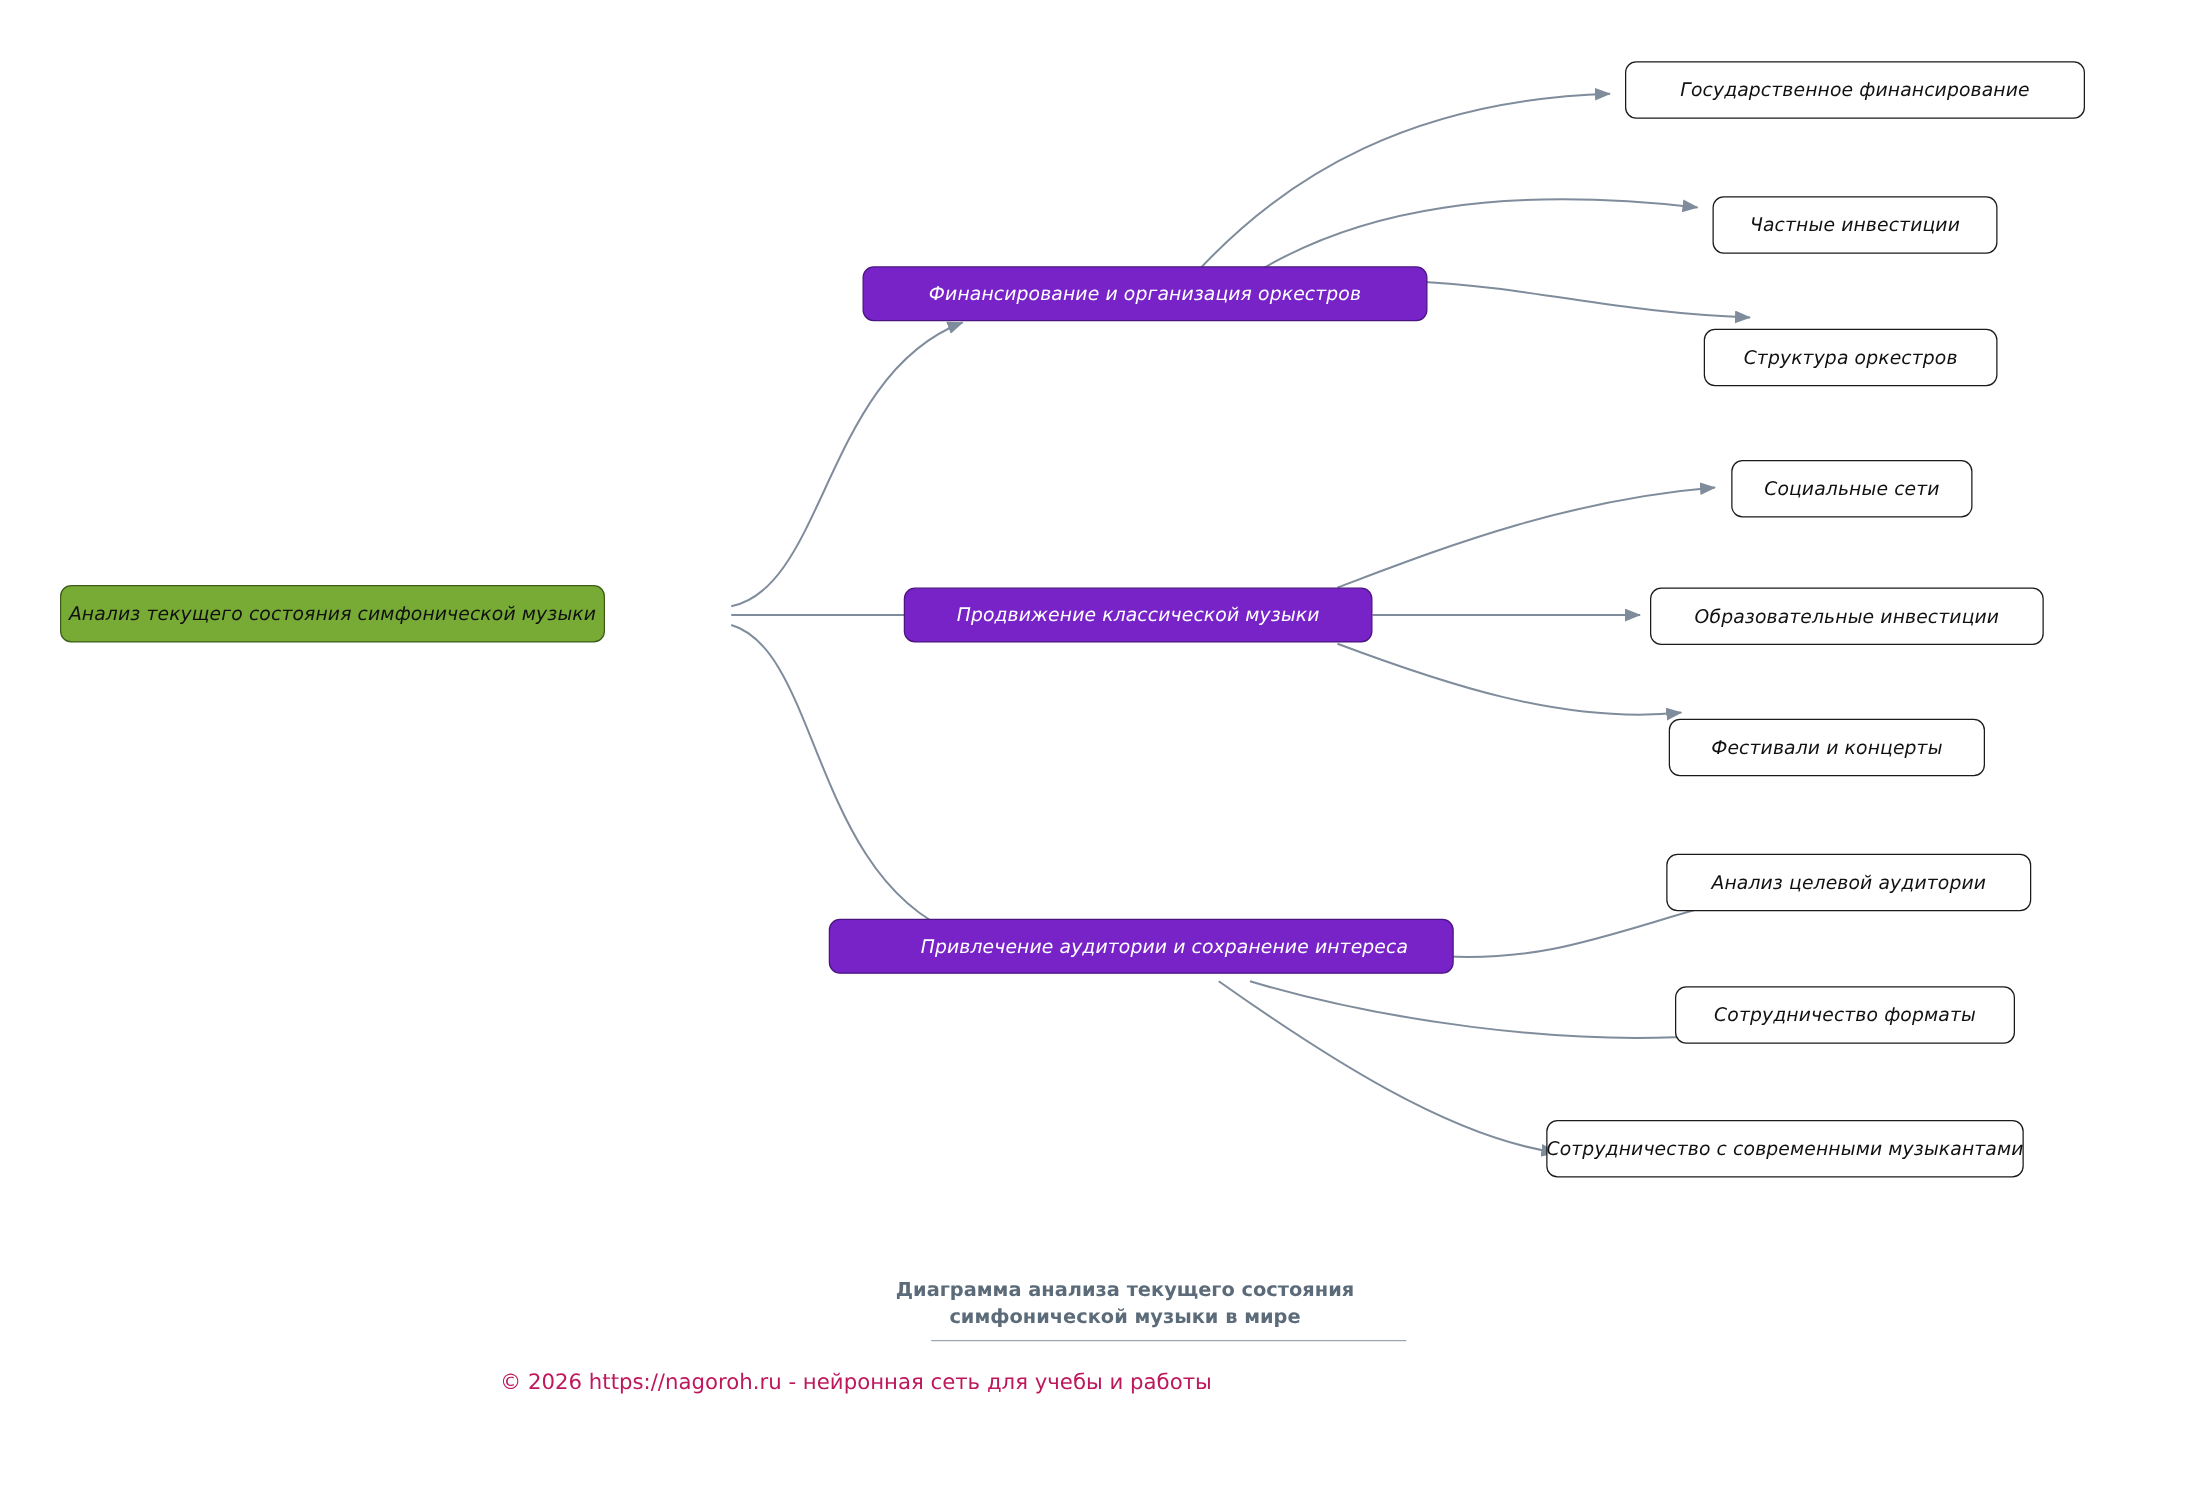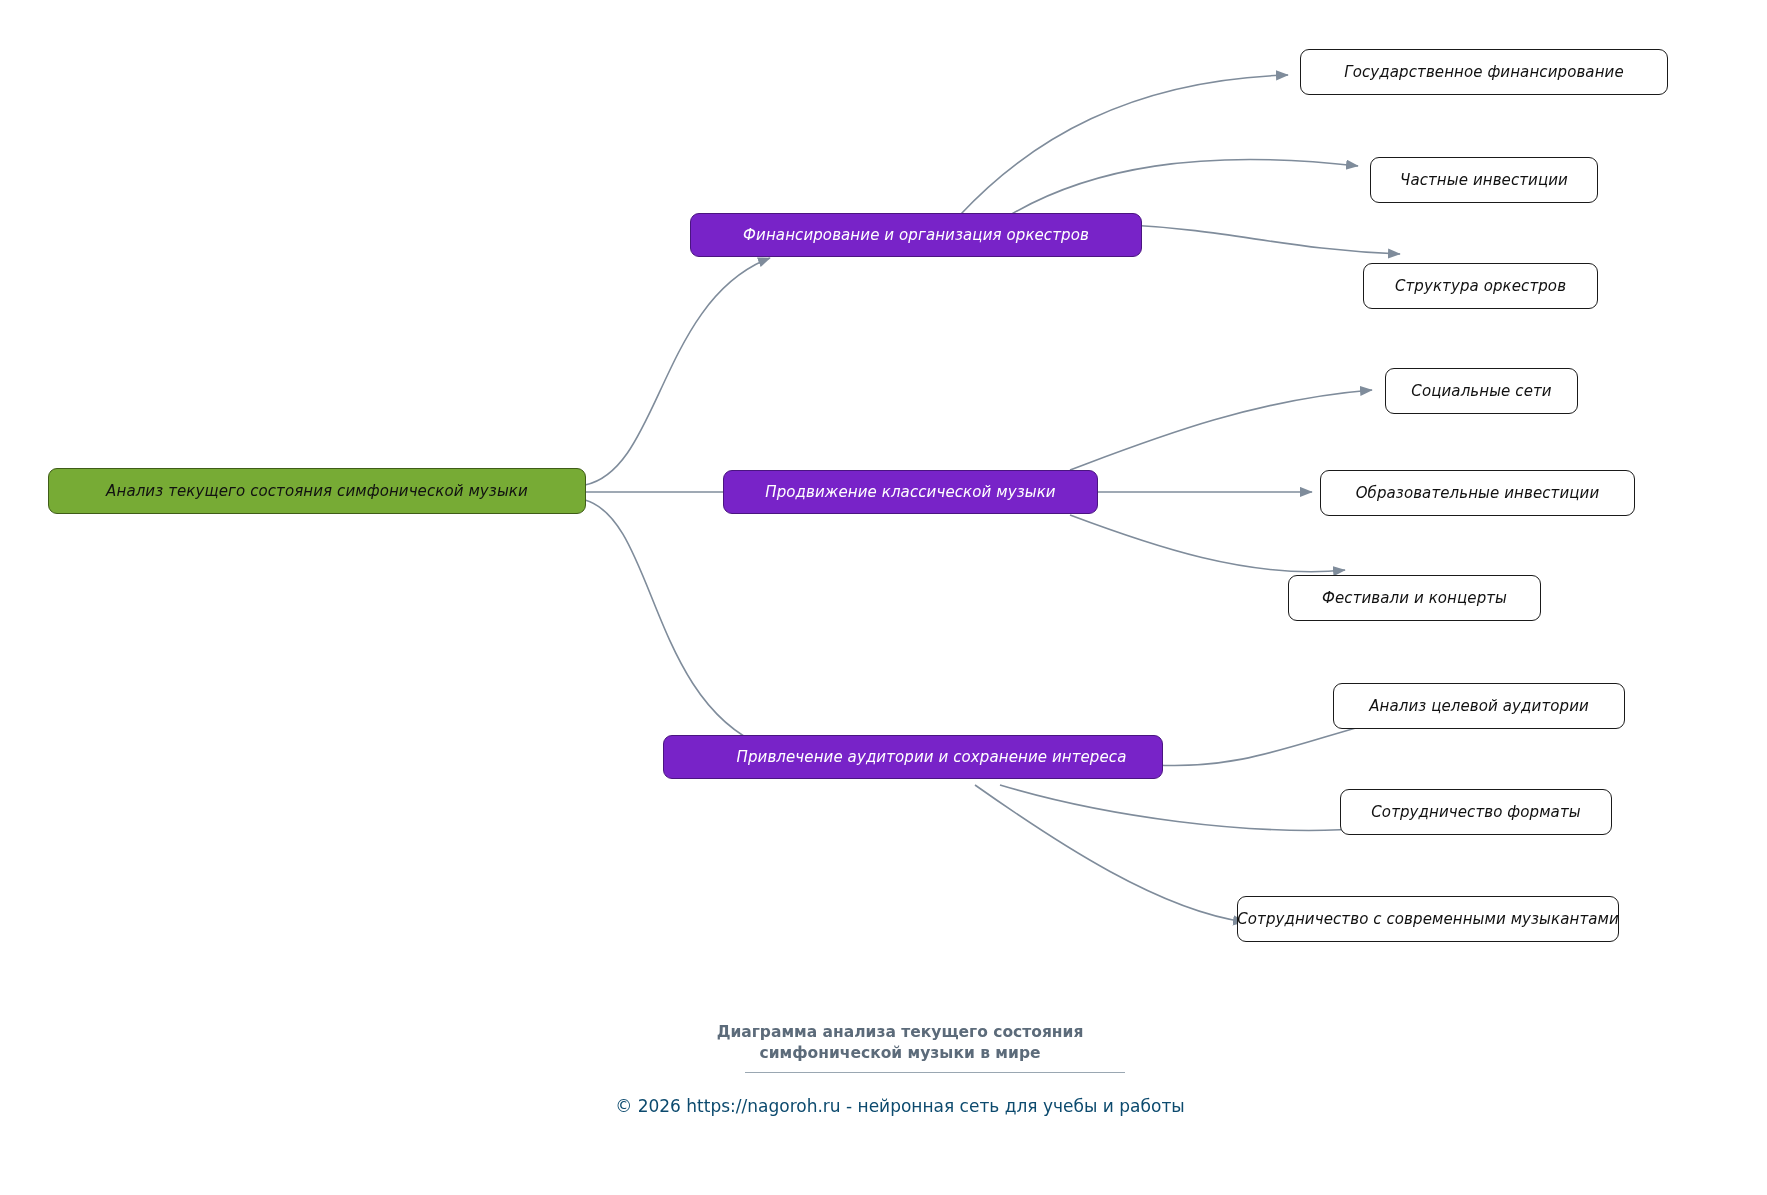--- a/index.html
+++ b/index.html
@@ -64,23 +64,22 @@
     line-height: 1.35;
     width: 600px;
   }
   .caption-rule {
     position: absolute;
     height: 1px;
     background: #9aa7b2;
   }
   .footer {
     position: absolute;
-    text-align: center;
     font-size: 17px;
-    color: #0c4a6e;
+    color: #be185d;
     width: 1000px;
   }
 </style>
 </head>
 <body>
 
 <div id="canvas">
 
   <svg class="edges" viewBox="0 0 1767 1195">
     <defs>
@@ -101,21 +100,21 @@
       <path d="M 1070,470 C 1150,440 1250,400 1372,390"></path>
       <path d="M 1098,492 C 1180,492 1250,492 1312,492"></path>
       <path d="M 1070,515 C 1150,545 1250,580 1345,570"></path>
 
       <path d="M 1155,765 C 1250,770 1300,740 1415,712"></path>
       <path d="M 1000,785 C 1100,815 1250,838 1370,828"></path>
       <path d="M 975,785 C 1060,845 1160,910 1245,922"></path>
     </g>
   </svg>
 
-  <div class="node root" style="left:48px; top:468px; width:538px; height:46px;">
+  <div class="node root" style="left:48px; top:468px; width:436px; height:46px;">
     <span>Анализ текущего состояния симфонической музыки</span>
   </div>
 
   <div class="node branch" style="left:690px; top:213px; width:452px; height:44px;">
     <span>Финансирование и организация оркестров</span>
   </div>
 
   <div class="node leaf" style="left:1300px; top:49px; width:368px; height:46px;">
     <span>Государственное финансирование</span>
   </div>
@@ -133,21 +132,21 @@
   </div>
 
   <div class="node leaf" style="left:1385px; top:368px; width:193px; height:46px;">
     <span>Социальные сети</span>
   </div>
 
   <div class="node leaf" style="left:1320px; top:470px; width:315px; height:46px;">
     <span>Образовательные инвестиции</span>
   </div>
 
-  <div class="node leaf" style="left:1288px; top:575px; width:253px; height:46px;text-align:center;">
+  <div class="node leaf" style="left:1335px; top:575px; width:253px; height:46px;text-align:center;">
     <span>Фестивали и концерты</span>
   </div>
 
   <div class="node branch" style="left:663px; top:735px; width:500px; height:44px;padding-left:37px;">
     <span>Привлечение аудитории и сохранение интереса</span>
   </div>
 
   <div class="node leaf" style="left:1333px; top:683px; width:292px; height:46px;">
     <span>Анализ целевой аудитории</span>
   </div>

